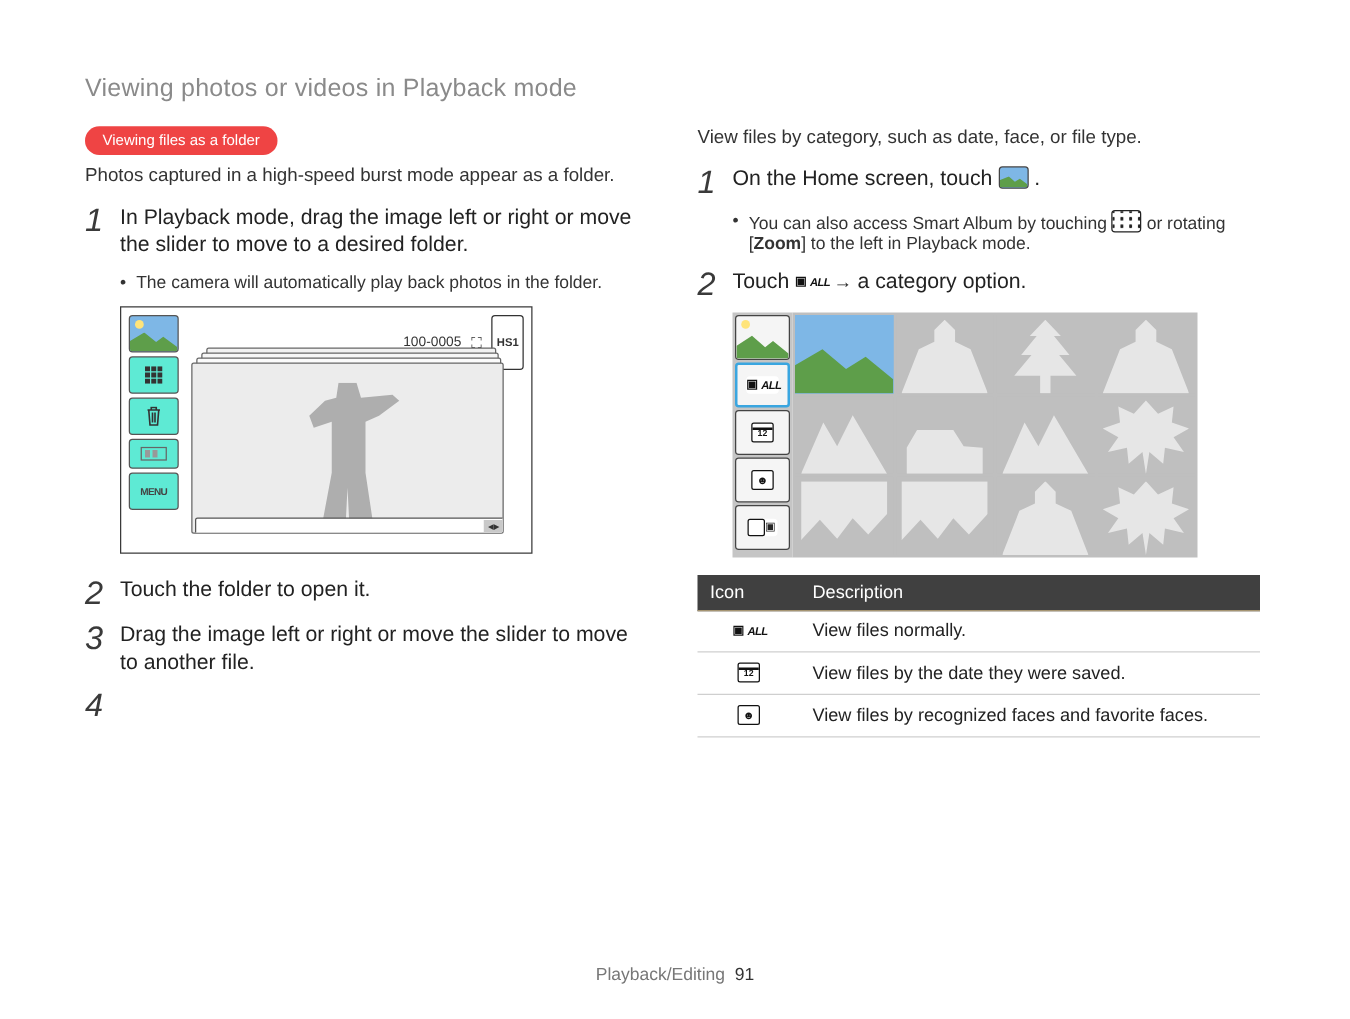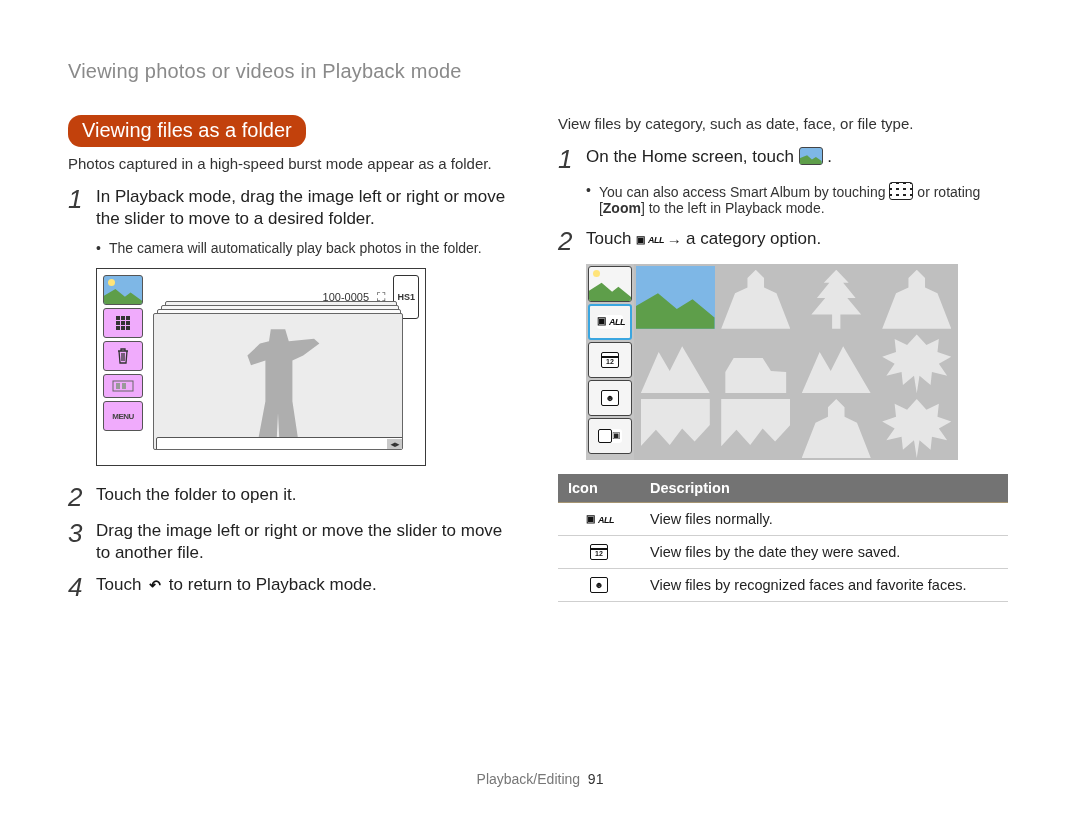--- a/index.html
+++ b/index.html
@@ -15,35 +15,35 @@
     position: relative;
     width: 1080px;
     height: 815px;
     box-sizing: border-box;
     padding: 60px 68px 40px 68px;
   }
   .page-header {
     color: #8a8a8a;
     font-size: 20px;
     font-weight: 400;
-    margin-bottom: 32px;
+    margin-bottom: 18px;
     letter-spacing: 0.2px;
   }
   .columns {
     display: flex;
     gap: 40px;
   }
   .col {
     width: 450px;
   }
   .section-pill {
     display: inline-block;
-    background: #c2410c;
+    background: #ef4444;
     color: #ffffff;
-    font-size: 20px;
+    font-size: 12px;
     padding: 4px 14px 5px 14px;
     border-radius: 13px;
     margin-bottom: 8px;
   }
   .intro {
     font-size: 15px;
     color: #333;
     margin-bottom: 14px;
   }
   .step-row {
@@ -94,21 +94,21 @@
     width: 40px;
     display: flex;
     flex-direction: column;
     gap: 3px;
   }
   .ff-btn {
     width: 38px;
     height: 28px;
     border: 1.5px solid #555;
     border-radius: 3px;
-    background: #f0abfc;
+    background: #5eead4;
     display:flex;
     align-items:center;
     justify-content:center;
     font-size: 10px;
     font-weight: bold;
     color: #444;
   }
   .ff-thumb-photo {
     position: relative;
     overflow: hidden;
@@ -255,25 +255,25 @@
     clip-path: polygon(0 100%, 0 40%, 28% 6%, 52% 48%, 72% 22%, 100% 70%, 100% 100%);
   }
 
   
   .icon-table {
     width: 450px;
     border-collapse: collapse;
     font-size: 14.5px;
   }
   .icon-table th {
-    background: #737373;
+    background: #404040;
     color: #fff;
     text-align: left;
     padding: 6px 10px;
-    font-weight: 700;
+    font-weight: 400;
     border-bottom: 1px solid #a69572;
   }
   .icon-table th:first-child { width: 62px; }
   .icon-table td {
     border-bottom: 1px solid #cfcfcf;
     padding: 8px 10px;
     color:#222;
   }
   .icon-table td:first-child { text-align:center; }
 
@@ -415,25 +415,20 @@
       <div class="step-row">
         <div class="step-num">2</div>
         <div class="step-body">Touch the folder to open it.</div>
       </div>
       <div class="step-row">
         <div class="step-num">3</div>
         <div class="step-body">Drag the image left or right or move the slider to move to another file.</div>
       </div>
       <div class="step-row">
         <div class="step-num">4</div>
-        <div class="step-body">
-          <span>Touch </span>
-          <span class="inline-icon return"></span>
-          <span> to return to Playback mode.</span>
-        </div>
       </div>
     </div>
 
     <div class="col">
       <div class="intro">View files by category, such as date, face, or file type.</div>
 
       <div class="step-row">
         <div class="step-num">1</div>
         <div class="step-body">
           <span>On the Home screen, touch </span>

